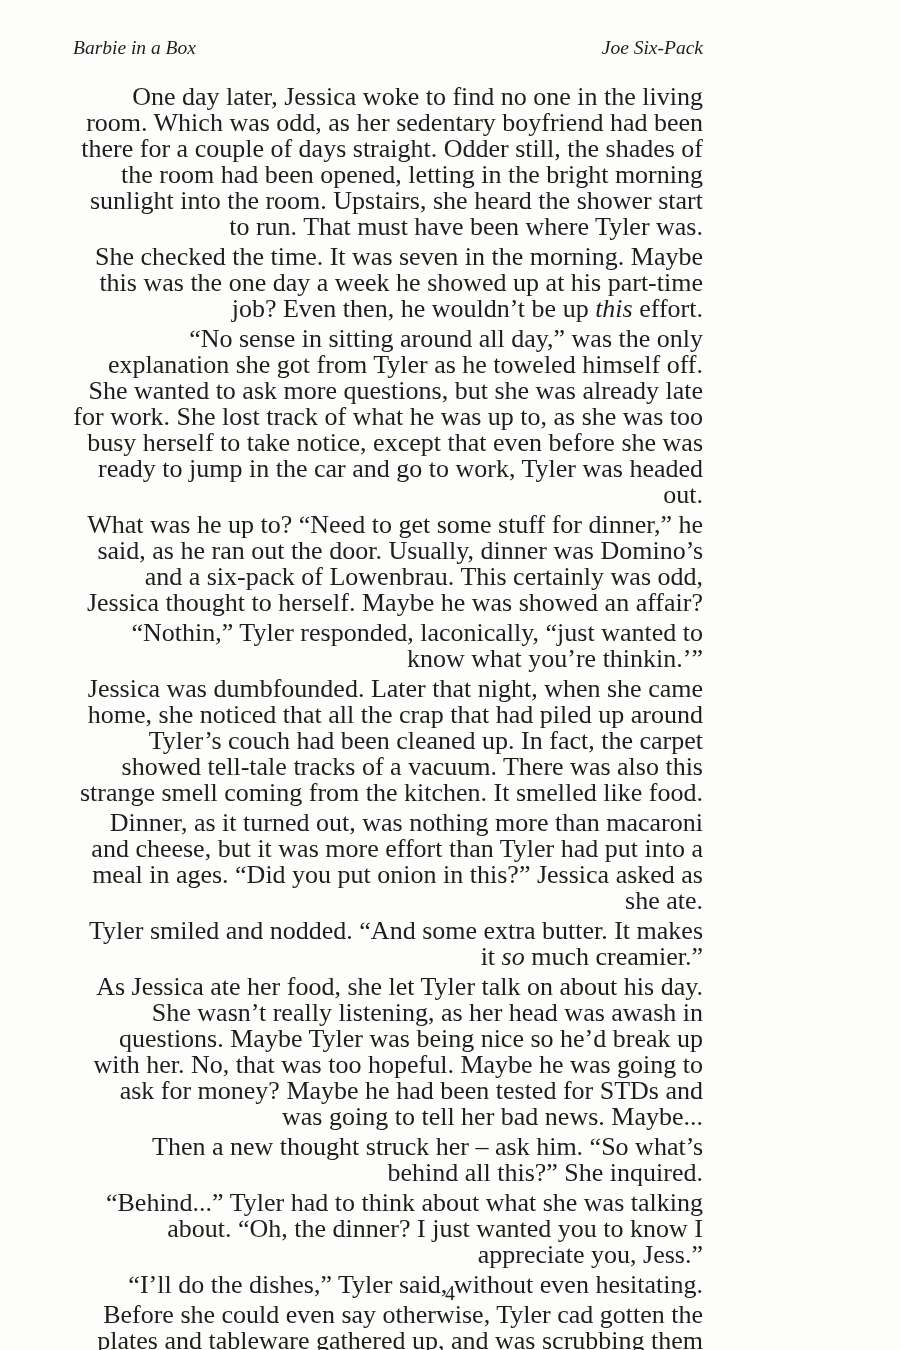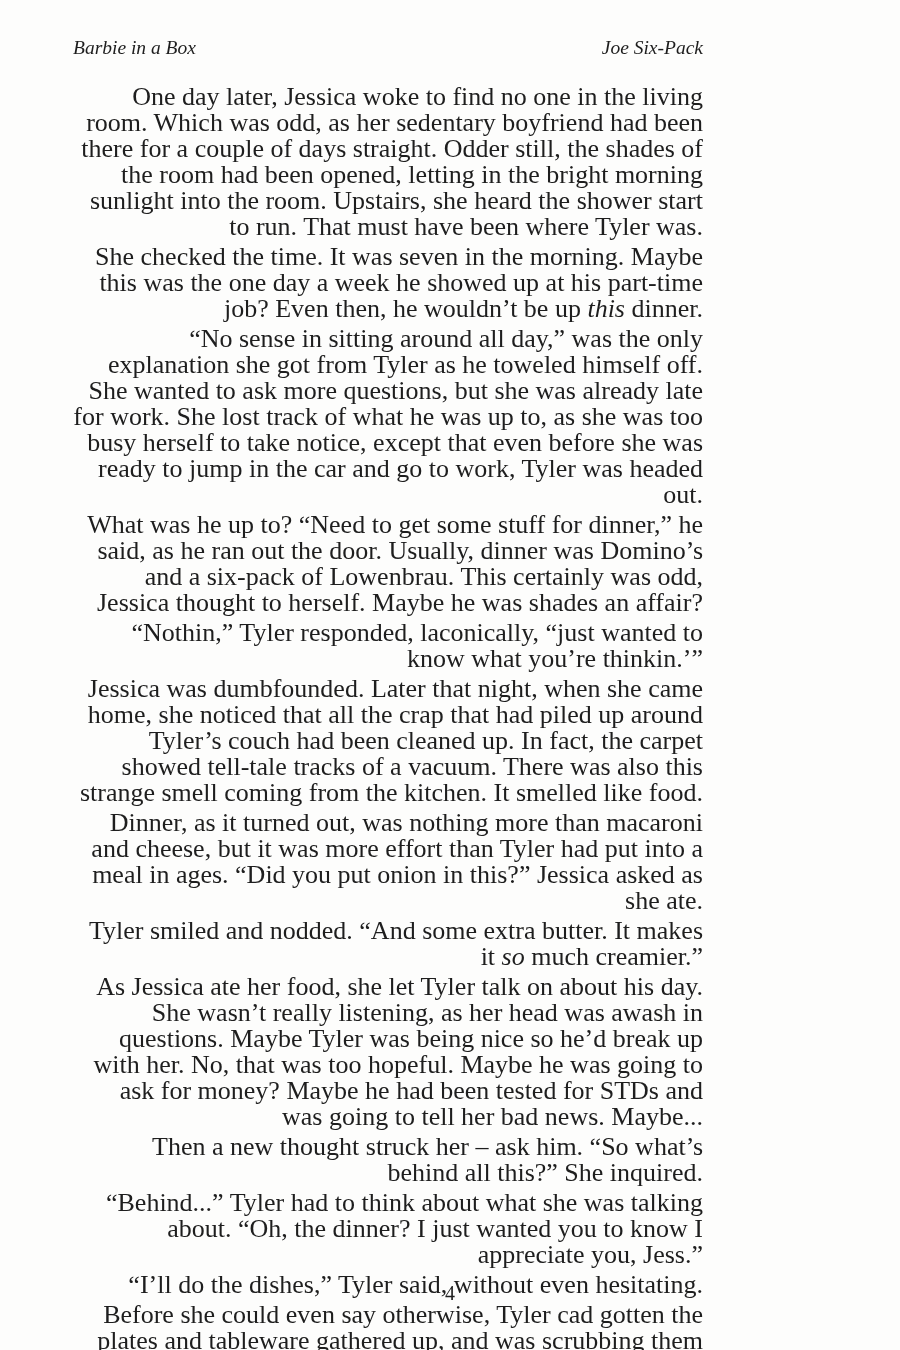--- a/index.html
+++ b/index.html
@@ -54,23 +54,23 @@
 
 <div class="page">
 
   <div class="running-header">
     <span>Barbie in a Box</span>
     <span>Joe Six-Pack</span>
   </div>
 
   <div class="body-text">
     <p>One day later, Jessica woke to find no one in the living room. Which was odd, as her sedentary boyfriend had been there for a couple of days straight. Odder still, the shades of the room had been opened, letting in the bright morning sunlight into the room. Upstairs, she heard the shower start to run. That must have been where Tyler was.</p>
-    <p><span>She checked the time. It was seven in the morning. Maybe this was the one day a week he showed up at his part-time job? Even then, he wouldn’t be up </span><span class="em">this</span><span> dinner.</span></p>
+    <p><span>She checked the time. It was seven in the morning. Maybe this was the one day a week he showed up at his part-time job? Even then, he wouldn’t be up </span><span class="em">this</span><span> effort.</span></p>
     <p>“No sense in sitting around all day,” was the only explanation she got from Tyler as he toweled himself off. She wanted to ask more questions, but she was already late for work. She lost track of what he was up to, as she was too busy herself to take notice, except that even before she was ready to jump in the car and go to work, Tyler was headed out.</p>
-    <p>What was he up to? “Need to get some stuff for dinner,” he said, as he ran out the door. Usually, dinner was Domino’s and a six-pack of Lowenbrau. This certainly was odd, Jessica thought to herself. Maybe he was shades an affair?</p>
+    <p>What was he up to? “Need to get some stuff for dinner,” he said, as he ran out the door. Usually, dinner was Domino’s and a six-pack of Lowenbrau. This certainly was odd, Jessica thought to herself. Maybe he was showed an affair?</p>
     <p>“Nothin,” Tyler responded, laconically, “just wanted to know what you’re thinkin.’”</p>
     <p>Jessica was dumbfounded. Later that night, when she came home, she noticed that all the crap that had piled up around Tyler’s couch had been cleaned up. In fact, the carpet showed tell-tale tracks of a vacuum. There was also this strange smell coming from the kitchen. It smelled like food.</p>
     <p>Dinner, as it turned out, was nothing more than macaroni and cheese, but it was more effort than Tyler had put into a meal in ages. “Did you put onion in this?” Jessica asked as she ate.</p>
     <p><span>Tyler smiled and nodded. “And some extra butter. It makes it </span><span class="em">so</span><span> much creamier.”</span></p>
     <p>As Jessica ate her food, she let Tyler talk on about his day. She wasn’t really listening, as her head was awash in questions. Maybe Tyler was being nice so he’d break up with her. No, that was too hopeful. Maybe he was going to ask for money? Maybe he had been tested for STDs and was going to tell her bad news. Maybe...</p>
     <p>Then a new thought struck her – ask him. “So what’s behind all this?” She inquired.</p>
     <p>“Behind...” Tyler had to think about what she was talking about. “Oh, the dinner? I just wanted you to know I appreciate you, Jess.”</p>
     <p>“I’ll do the dishes,” Tyler said, without even hesitating.</p>
     <p>Before she could even say otherwise, Tyler cad gotten the plates and tableware gathered up, and was scrubbing them in the kitchen sink. Eventually, she snapped herself out of her dazed state of disbelief and went to go ask more questions. What she found was that he was already drying off the plates with a towel.</p>
   </div>

